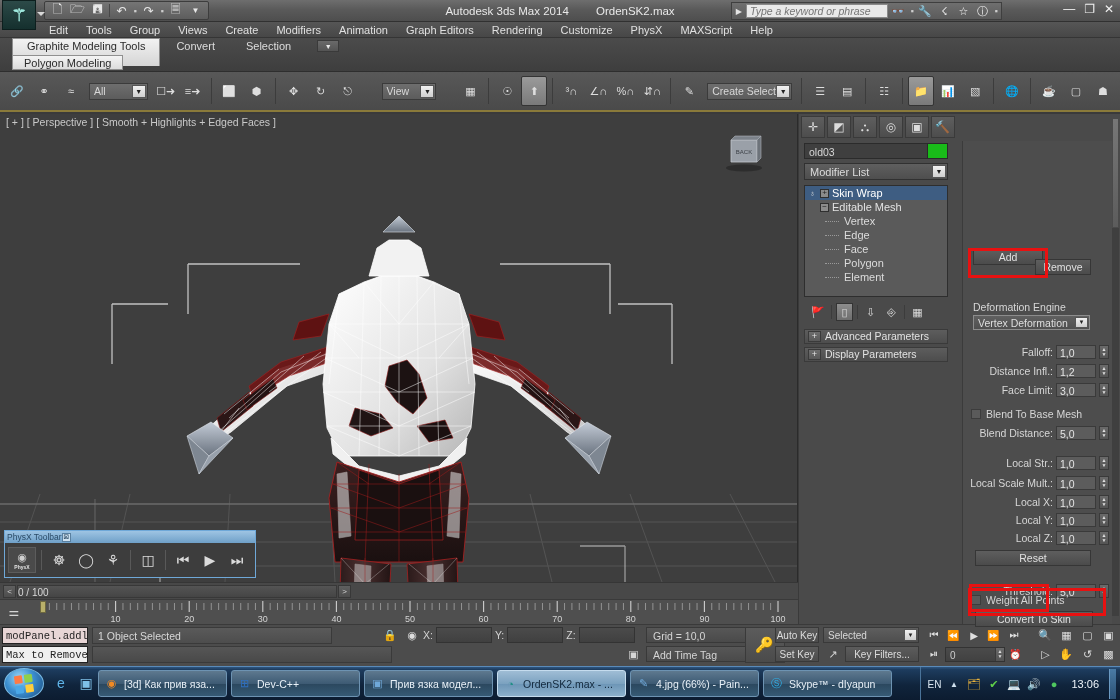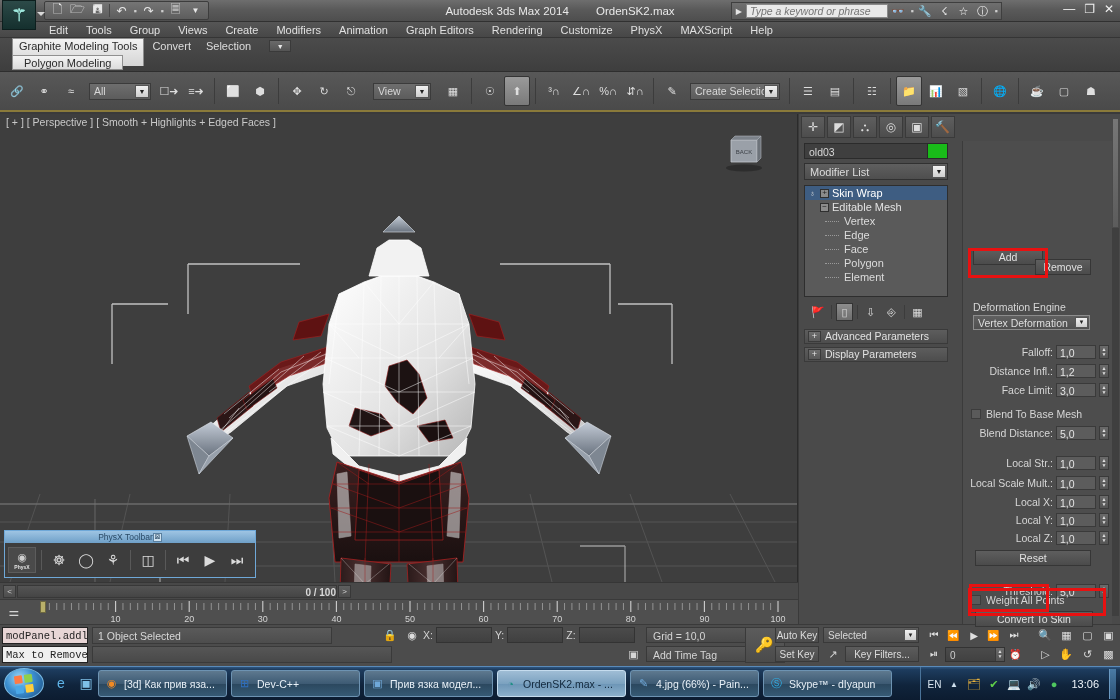--- a/index.html
+++ b/index.html
@@ -78,21 +78,21 @@
   .menuitem { padding: 0 9px; font-size: 11px; color: #e0e0e0; line-height: 16px; }
 
   
   .ribbon {
     position: absolute; left: 0; top: 38px; width: 1120px; height: 34px;
     background: linear-gradient(180deg,#4b4b4b,#3e3e3e);
     border-bottom: 1px solid #2e2e2e;
   }
   .rtabs { position: absolute; left: 12px; top: 0px; display: flex; height: 15px; }
   .rtab {
-    height: 28px; line-height: 15px; padding: 0 6px; font-size: 11px;
+    height: 28px; line-height: 15px; padding: 0 14px; font-size: 11px;
     color: #2a2a2a; background: linear-gradient(180deg,#f2f2f2,#d5d5d5);
     border: 1px solid #8e8e8e; border-bottom: none; margin-right: 1px;
   }
   .rtab.inactive { background: transparent; border-color: transparent; color: #ddd; }
   .rtab-drop {
     width: 22px; height: 12px; margin-top: 2px; margin-left: 10px;
     background: linear-gradient(180deg,#6a6a6a,#545454); border:1px solid #3a3a3a;
     display:flex; align-items:center;justify-content:center; color:#eaeaea; font-size:7px;
   }
   .subtab {
@@ -137,21 +137,21 @@
     position: absolute; right: 30px; top: 16px; width: 46px; height: 46px;
   }
 
   
   .physx {
     position: absolute; left: 4px; top: 530px; width: 252px; height: 48px;
     background: #3d3d3d; border: 1px solid #6fa8d8; z-index: 20;
   }
   .physx-title {
     height: 12px; background: linear-gradient(180deg,#9ec4e3,#6fa0c8);
-    display: flex; align-items: center; justify-content: center;
+    display: flex; align-items: center; justify-content: flex-start;
     padding: 0 2px; font-size: 8.5px; color: #2a4a66;
   }
   .physx-x { width: 9px; height: 9px; background:#cfe2f0; border: 1px solid #5a80a0;
              display:flex;align-items:center;justify-content:center; font-size: 7px; color:#24435e;}
   .physx-body { display: flex; align-items: center; height: 34px; padding: 0 3px; gap: 3px; }
   .px-btn { width: 24px; height: 26px; display:flex;align-items:center;justify-content:center;
             color:#dcdcdc; font-size: 14px; }
   .px-sep { width: 1px; height: 20px; background: #595959; margin: 0 2px; }
   .px-logo { width: 28px; height: 26px; background: #4a4a4a; border: 1px solid #5c5c5c;
              display:flex; flex-direction: column; align-items:center; justify-content:center;}
@@ -160,23 +160,22 @@
   .timeslider {
     position: absolute; left: 0; top: 582px; width: 798px; height: 17px;
     background: #484848; border-top:1px solid #363636;
     display: flex; align-items: center; padding: 0 3px;
   }
   .ts-arrow { width: 13px; height: 13px; background: linear-gradient(180deg,#5f5f5f,#4d4d4d);
               border: 1px solid #383838; display:flex;align-items:center;justify-content:center;
               font-size: 8px; color:#d3d3d3;}
   .ts-field {
     flex: 0 0 320px; height: 13px; background: linear-gradient(180deg,#545454,#454545);
-    border: 1px solid #383838; text-align: right; font-size: 10px; line-height: 13px; color: #d8d8d8;
+    border: 1px solid #383838; text-align: left; font-size: 10px; line-height: 13px; color: #d8d8d8;
     margin: 0 1px;
-    font-weight: bold;
   }
   .trackbar {
     position: absolute; left: 0; top: 599px; width: 798px; height: 25px;
     background: #4f4f4f; border-top: 1px solid #3a3a3a;
   }
   .tb-icon { position: absolute; left: 4px; top: 3px; width: 20px; height: 18px;
              color:#d5d5d5; font-size: 12px; display:flex;align-items:center;justify-content:center;}
   .tb-ruler { position: absolute; left: 28px; top: 0; right: 0; height: 25px; }
   .tb-cursor { position: absolute; left: 40px; top: 1px; width: 6px; height: 12px;
                background: #b9b06a; border: 1px solid #6d6840; }
@@ -476,21 +475,21 @@
     </div>
     <div class="gbtn">☐➜</div>
     <div class="gbtn">≡➜</div>
     <div class="gsep"></div>
     <div class="gbtn">⬜</div>
     <div class="gbtn">⬢</div>
     <div class="gsep"></div>
     <div class="gbtn">✥</div>
     <div class="gbtn">↻</div>
     <div class="gbtn">⎋</div>
-    <div class="gcombo" style="width:58px;margin:0 8px;">
+    <div class="gcombo" style="width:58px;margin:0 20px;">
       <span>View</span>
       <span class="arrow">▼</span>
     </div>
     <div class="gbtn">▦</div>
     <div class="gsep"></div>
     <div class="gbtn">☉</div>
     <div class="gbtn active">⬆</div>
     <div class="gsep"></div>
     <div class="gbtn">³∩</div>
     <div class="gbtn">∠∩</div>

